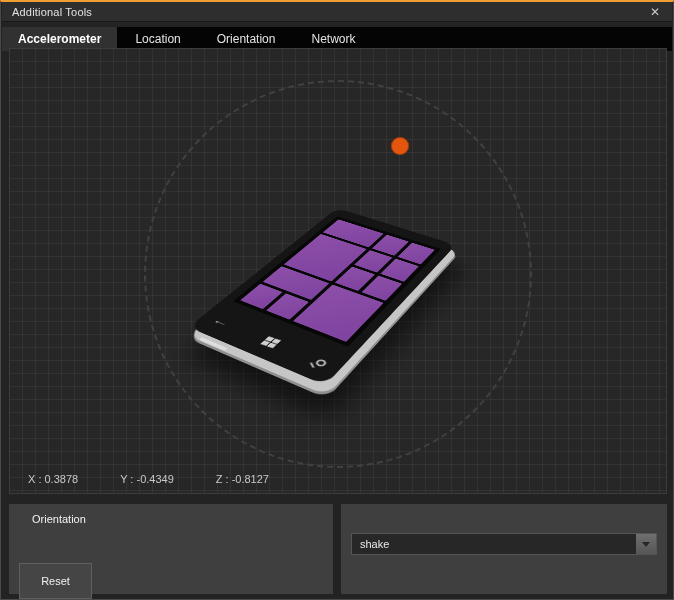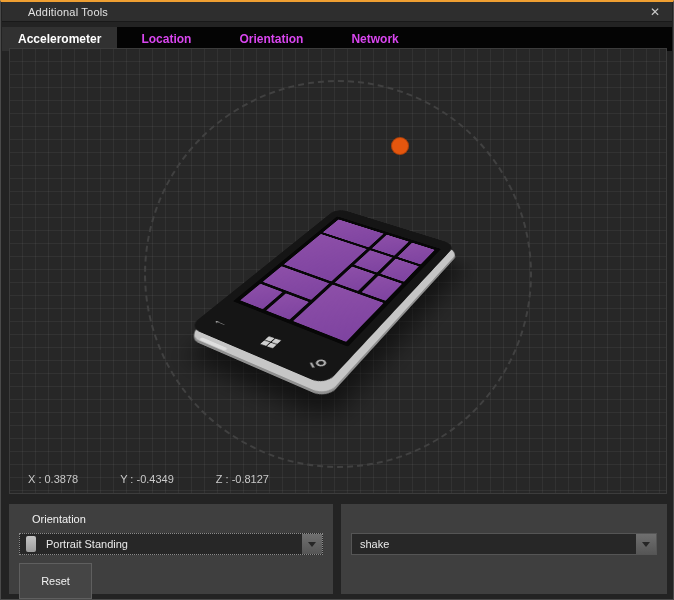--- a/index.html
+++ b/index.html
@@ -15,33 +15,33 @@
     position:relative;width:674px;height:600px;background:#232323;
     border:1px solid #4a4a4a;border-top:2px solid var(--accent-top);
     overflow:hidden;
   }
 
   
   .titlebar{
     position:absolute;left:1px;right:1px;top:0;height:20px;background:#2e2e2e;
     display:flex;align-items:center;border-bottom:1px solid #191919;
   }
-  .titlebar .title{font-size:11px;color:#e2e2e2;padding-left:26px;letter-spacing:.2px;}
+  .titlebar .title{font-size:11px;color:#e2e2e2;padding-left:10px;letter-spacing:.2px;}
   .close-btn{
     margin-left:auto;margin-right:8px;width:18px;height:16px;display:flex;
     align-items:center;justify-content:center;color:#c9c9c9;font-size:12px;cursor:default;
   }
 
   
   .tabbar{
     position:absolute;left:1px;right:1px;top:25px;height:24px;background:#040404;
     display:flex;align-items:stretch;
   }
   .tab{
-    display:flex;align-items:center;padding:0 24px;font-size:12px;color:#d946ef;cursor:default;font-weight:bold;
+    display:flex;align-items:center;padding:0 18px;font-size:12px;color:#e5e5e5;cursor:default;
   }
   .tab.selected{background:#313131;color:#ffffff;font-weight:bold;padding:0 16px;}
 
   
   .main{
     position:absolute;left:8px;top:46px;width:658px;height:446px;
     background-color:#272727;border:1px solid #3c3c3c;
     background-image:
       linear-gradient(to right, rgba(255,255,255,0.05) 1px, transparent 1px),
       linear-gradient(to bottom, rgba(255,255,255,0.05) 1px, transparent 1px);
@@ -195,27 +195,20 @@
 
     <div class="readout">
       <span>X : 0.3878</span>
       <span>Y : -0.4349</span>
       <span>Z : -0.8127</span>
     </div>
   </div>
 
   <div class="panel orientation">
     <div class="panel-title">Orientation</div>
-    <div class="combo dotted">
-      <span class="phone-mini"></span>
-      <span class="combo-value">Portrait Standing</span>
-      <span class="drop-btn">
-        <span class="drop-arrow"></span>
-      </span>
-    </div>
     <div class="panel-btn">Reset</div>
   </div>
 
   <div class="panel recorded">
     <div class="combo solid">
       <span class="combo-value">shake</span>
       <span class="drop-btn">
         <span class="drop-arrow"></span>
       </span>
     </div>

